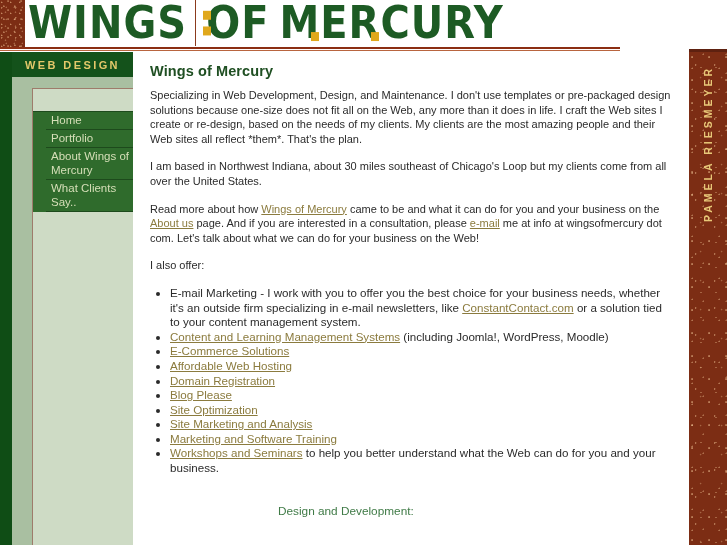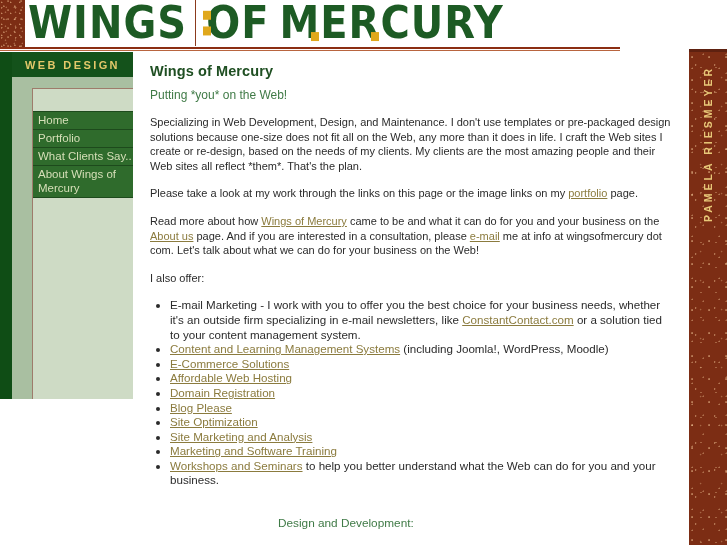--- a/index.html
+++ b/index.html
@@ -88,21 +88,21 @@
     left: 0; top: 50px;
     width: 727px; height: 1px;
     background: #b9653f;
   }
 
   
   #sidebar {
     position: absolute;
     left: 0; top: 52px;
     width: 133px;
-    height: 347px;
+    height: 493px;
     background: #0f766e;
     overflow: hidden;
     text-decoration: underline;
   }
   #sidebar-dark-edge {
     position: absolute;
     left: 0; top: 0;
     width: 12px; height: 493px;
     background: #0f4d15;
   }
@@ -149,20 +149,21 @@
     display: block;
     color: #d6dfb8;
     text-decoration: none;
     font-family: "Liberation Sans", sans-serif;
     font-size: 11.5px;
     line-height: 14px;
     padding: 1px 0 2px 5px;
     border-bottom: 1px solid #1d4a1c;
     background: #2f6b2c;
     cursor: pointer;
+    margin-left: 13px;
   }
 
   
   #content {
     position: absolute;
     left: 133px; top: 52px;
     width: 556px;
     height: 493px;
     background: #ffffff;
     overflow: hidden;
@@ -295,35 +296,34 @@
 
 <div id="sidebar">
   <div id="sidebar-dark-edge"></div>
   <div id="webdesign-banner">WEB DESIGN</div>
   <div id="sidebar-panel">
     <div id="sidebar-inner"></div>
   </div>
   <nav id="nav-menu">
     <a class="nav-item" href="#">Home</a>
     <a class="nav-item" href="#">Portfolio</a>
+    <a class="nav-item" href="#">About Wings of Mercury</a>
     <a class="nav-item" href="#">What Clients Say..</a>
-    <a class="nav-item" href="#">About Wings of Mercury</a>
   </nav>
 </div>
 <div id="content-border-left"></div>
 
 <main id="content">
   <div class="inner">
     <h1 id="page-title">Wings of Mercury</h1>
-    <div id="tagline">Putting *you* on the Web!</div>
 
     <p class="body-text">Specializing in Web Development, Design, and Maintenance. I don't use templates or pre-packaged design solutions because one-size does not fit all on the Web, any more than it does in life. I craft the Web sites I create or re-design, based on the needs of my clients. My clients are the most amazing people and their Web sites all reflect *them*. That's the plan.</p>
 
-
-    <p class="body-text"><span>Please take a look at my work through the links on this page or the image links on my </span><a class="inline-link" href="#">portfolio</a><span> page.</span></p>
+    <p class="body-text">I am based in Northwest Indiana, about 30 miles southeast of Chicago's Loop but my clients come from all over the United States.</p>
+
 
     <p class="body-text"><span>Read more about how </span><a class="inline-link" href="#">Wings of Mercury</a><span> came to be and what it can do for you and your business on the </span><a class="inline-link" href="#">About us</a><span> page. And if you are interested in a consultation, please </span><a class="inline-link" href="#">e-mail</a><span> me at info at wingsofmercury dot com. Let's talk about what we can do for your business on the Web!</span></p>
 
     <p class="body-text">I also offer:</p>
 
     <ul id="offer-list">
       <li><span>E-mail Marketing - I work with you to offer you the best choice for your business needs, whether it's an outside firm specializing in e-mail newsletters, like </span><a class="inline-link" href="#">ConstantContact.com</a><span> or a solution tied to your content management system.</span></li>
       <li><a class="inline-link" href="#">Content and Learning Management Systems</a><span> (including Joomla!, WordPress, Moodle)</span></li>
       <li><a class="inline-link" href="#">E-Commerce Solutions</a></li>
       <li><a class="inline-link" href="#">Affordable Web Hosting</a></li>

